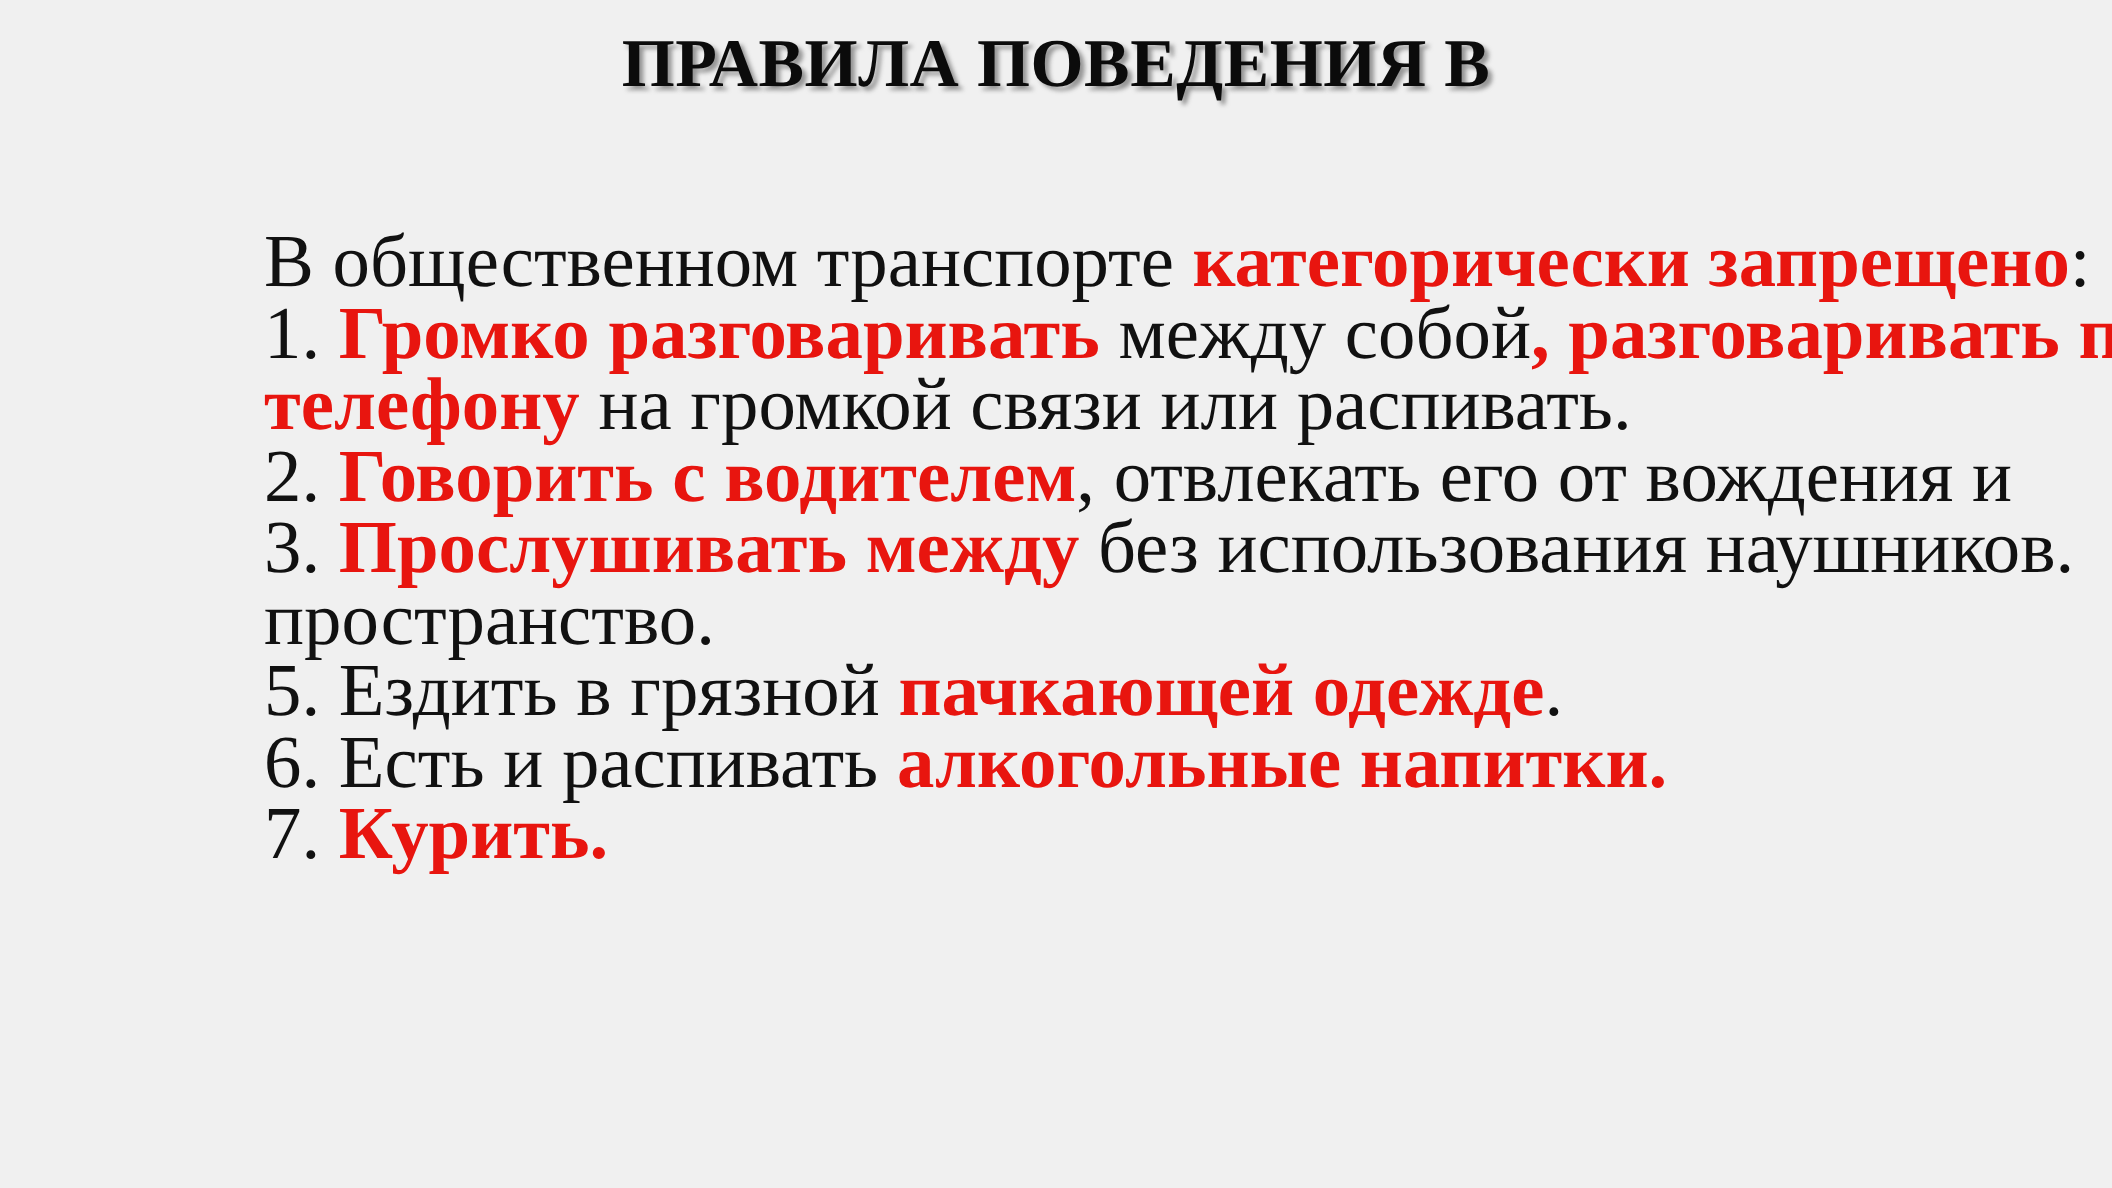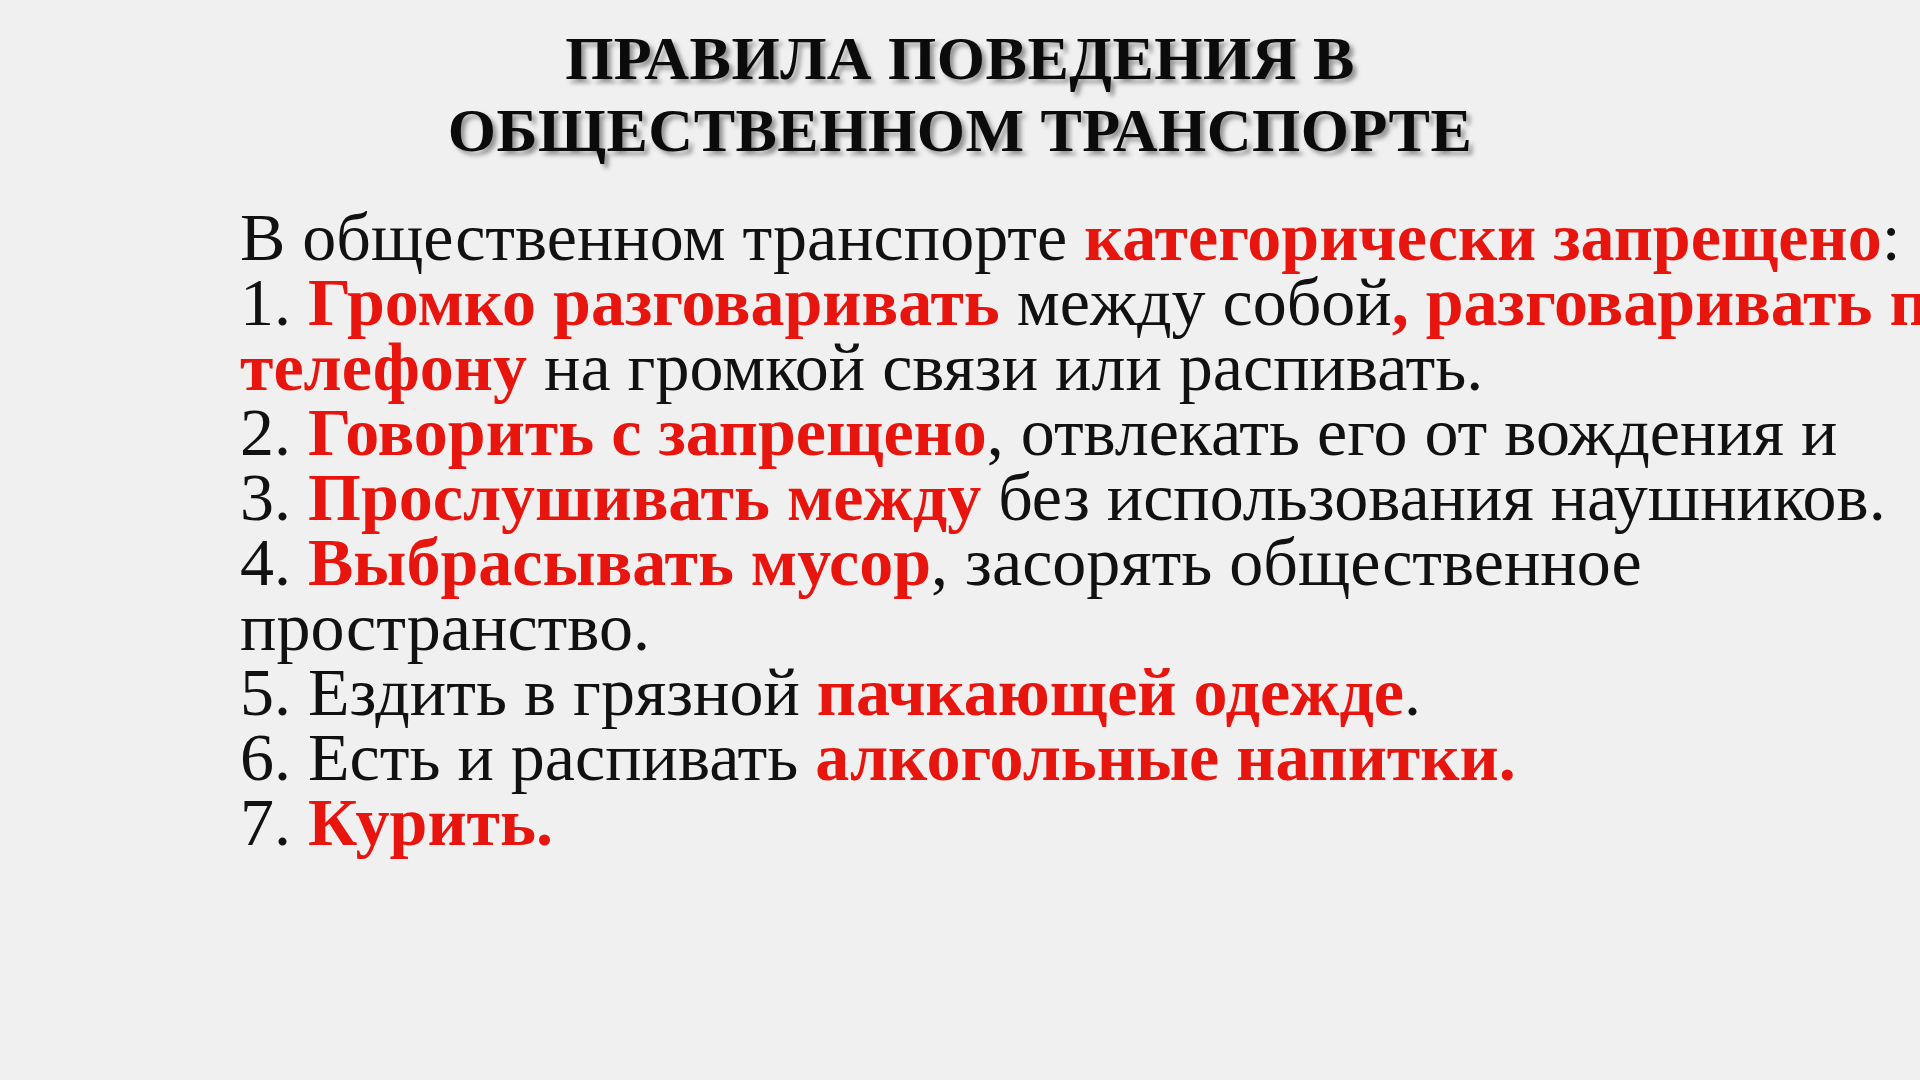--- a/index.html
+++ b/index.html
@@ -74,35 +74,33 @@
     font-weight: bold;
   }
 </style>
 </head>
 <body>
 
 <div class="slide">
 
   <div class="title-block">
     <span class="title-line">ПРАВИЛА ПОВЕДЕНИЯ В</span>
-    <span class="title-line">ОБЩЕСТВЕННОМ ТРАНСПОРТЕ</span>
   </div>
 
   <div class="body-block">
 
     <div class="line">
       <span class="plain">В общественном транспорте </span><span class="hl">категорически запрещено</span><span class="plain">:</span>
     </div>
 
     <div id="rules-container">
         <div class="line"><span class="num">1.</span><span class="hl"> Громко разговаривать</span><span class="plain"> между собой</span><span class="hl-punct">,</span><span class="hl"> разговаривать по</span></div>
         <div class="line"><span class="hl">телефону</span><span class="plain"> на громкой связи или распивать.</span></div>
-        <div class="line"><span class="num">2.</span><span class="hl"> Говорить с запрещено</span><span class="plain">, отвлекать его от вождения и</span></div>
+        <div class="line"><span class="num">2.</span><span class="hl"> Говорить с водителем</span><span class="plain">, отвлекать его от вождения и</span></div>
         <div class="line"><span class="num">3.</span><span class="hl"> Прослушивать между</span><span class="plain"> без использования наушников.</span></div>
-        <div class="line"><span class="num">4.</span><span class="hl"> Выбрасывать мусор</span><span class="plain">, засорять общественное</span></div>
         <div class="line"><span class="plain">пространство.</span></div>
         <div class="line"><span class="num">5.</span><span class="plain"> Ездить в грязной </span><span class="hl">пачкающей одежде</span><span class="plain">.</span></div>
         <div class="line"><span class="num">6.</span><span class="plain"> Есть и распивать </span><span class="hl">алкогольные напитки</span><span class="hl-punct">.</span></div>
         <div class="line"><span class="num">7.</span><span class="hl"> Курить</span><span class="hl-punct">.</span></div>
       </div>
 
   </div>
 
 </div>
 

